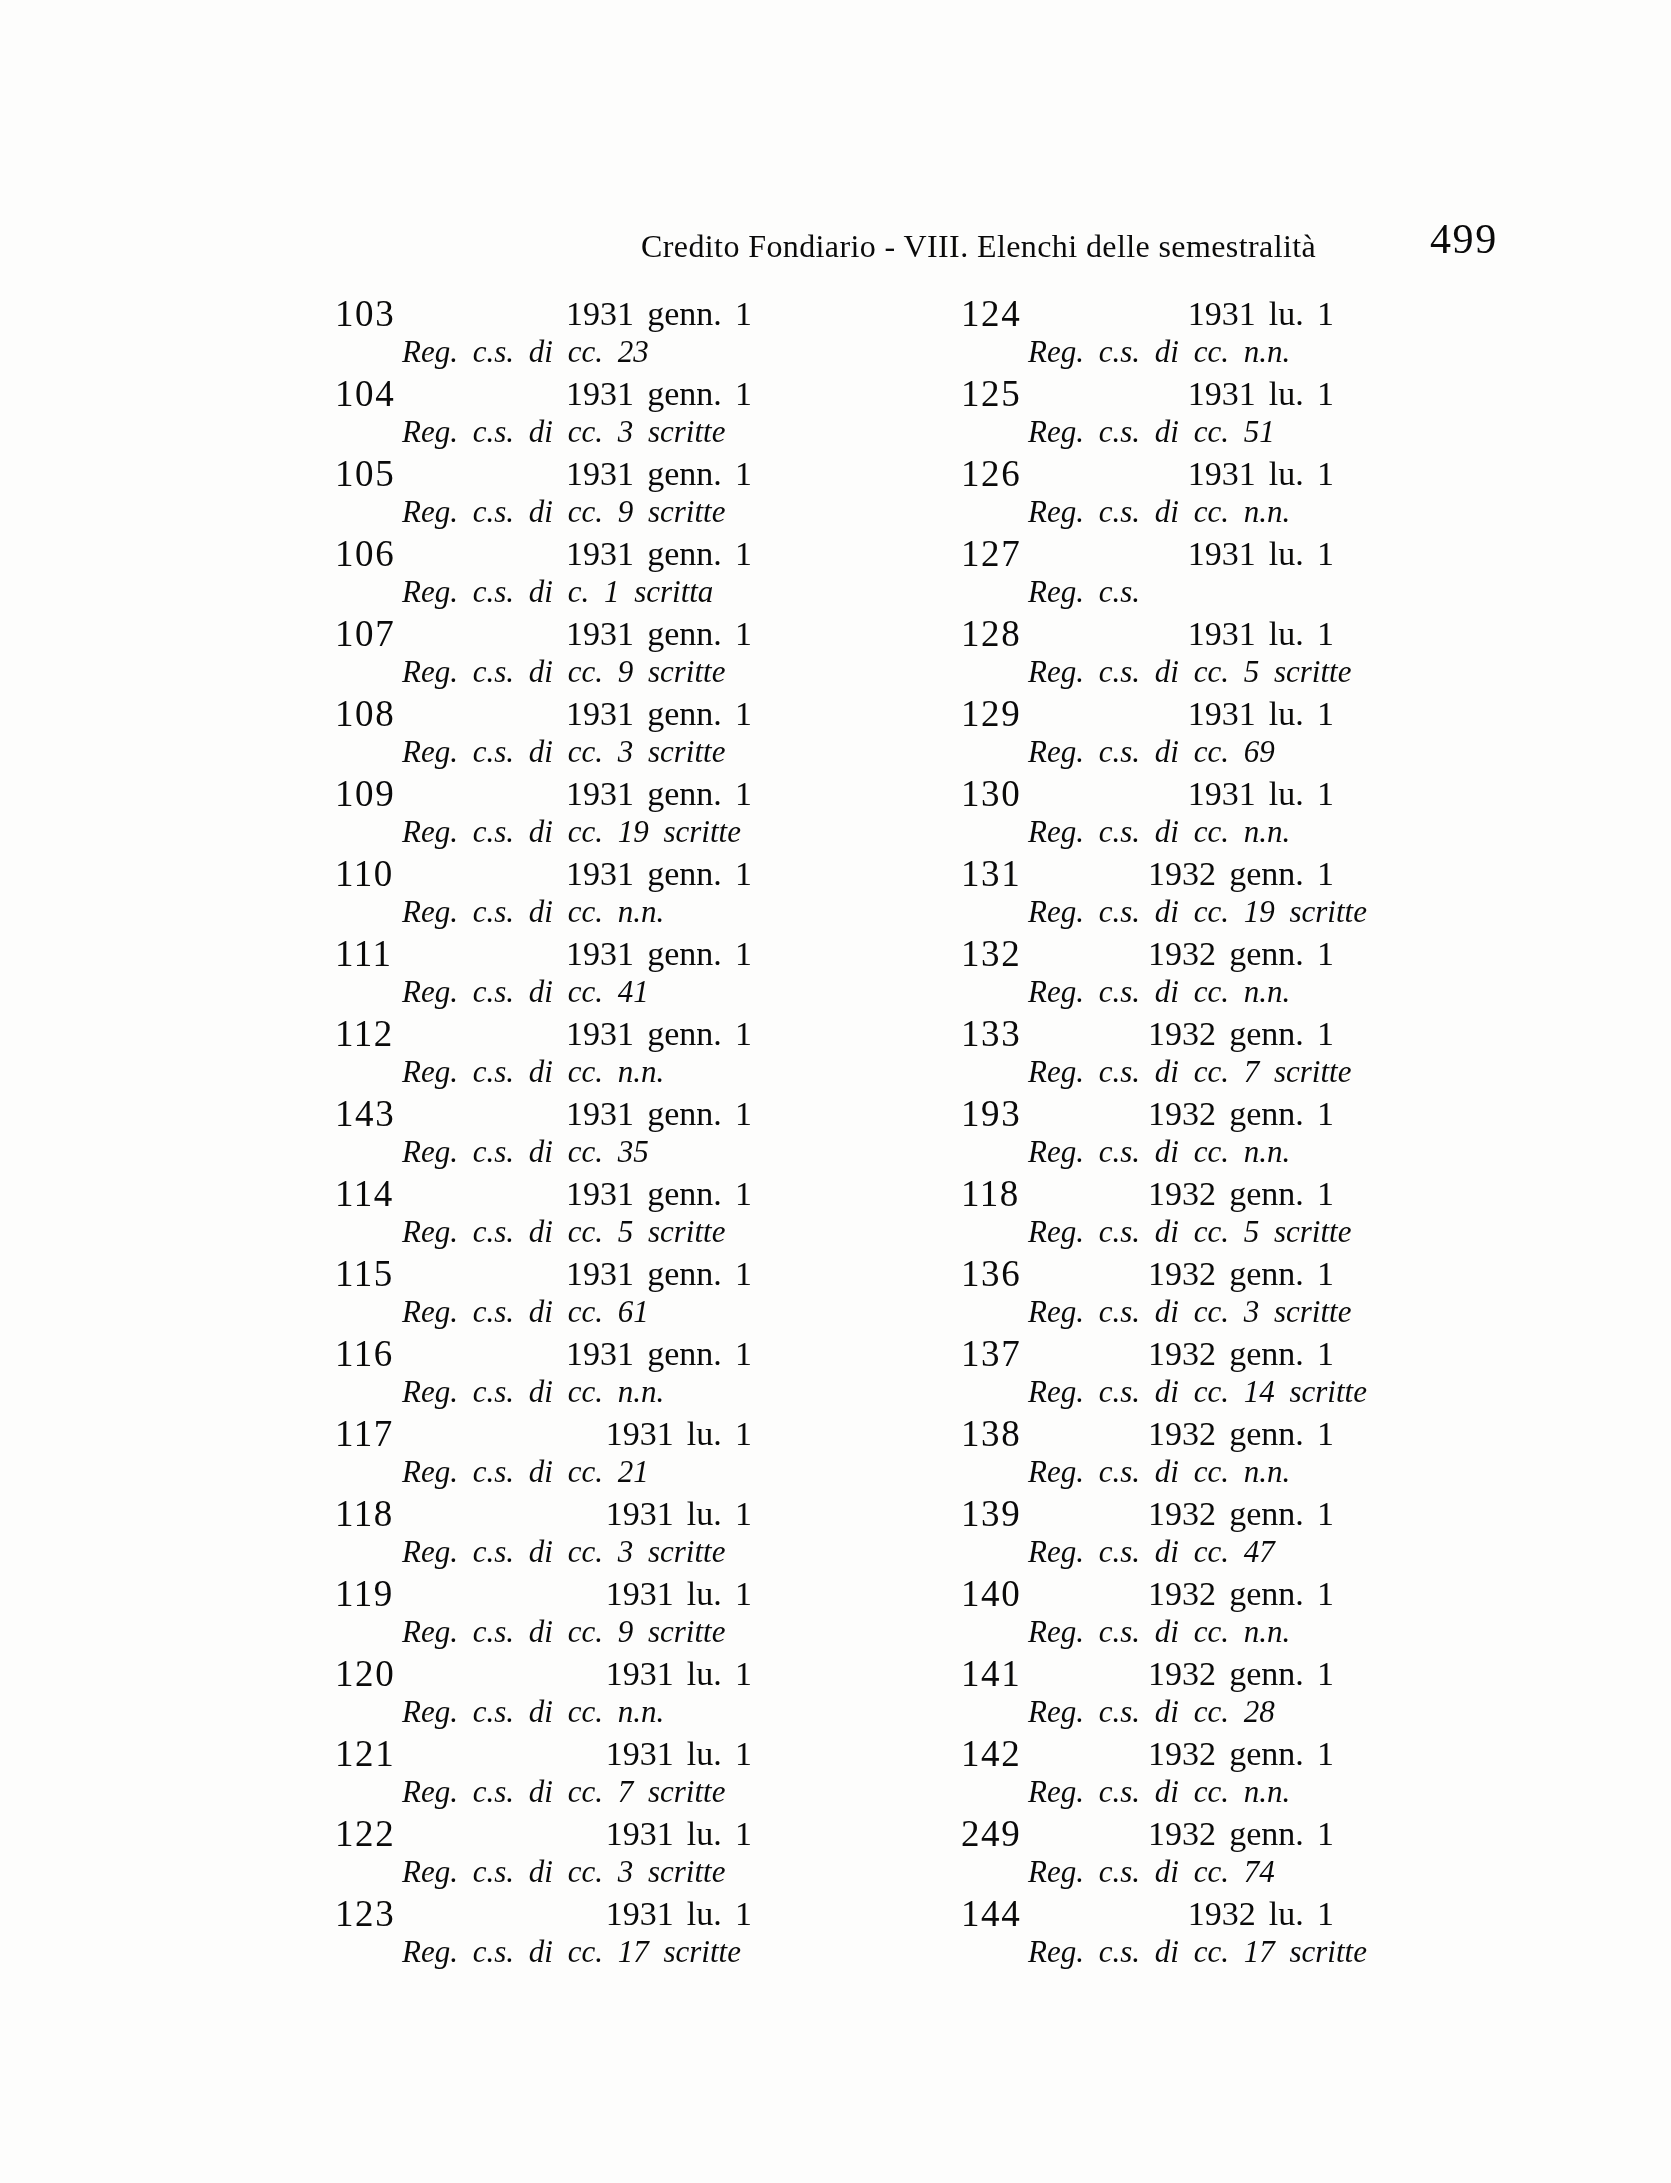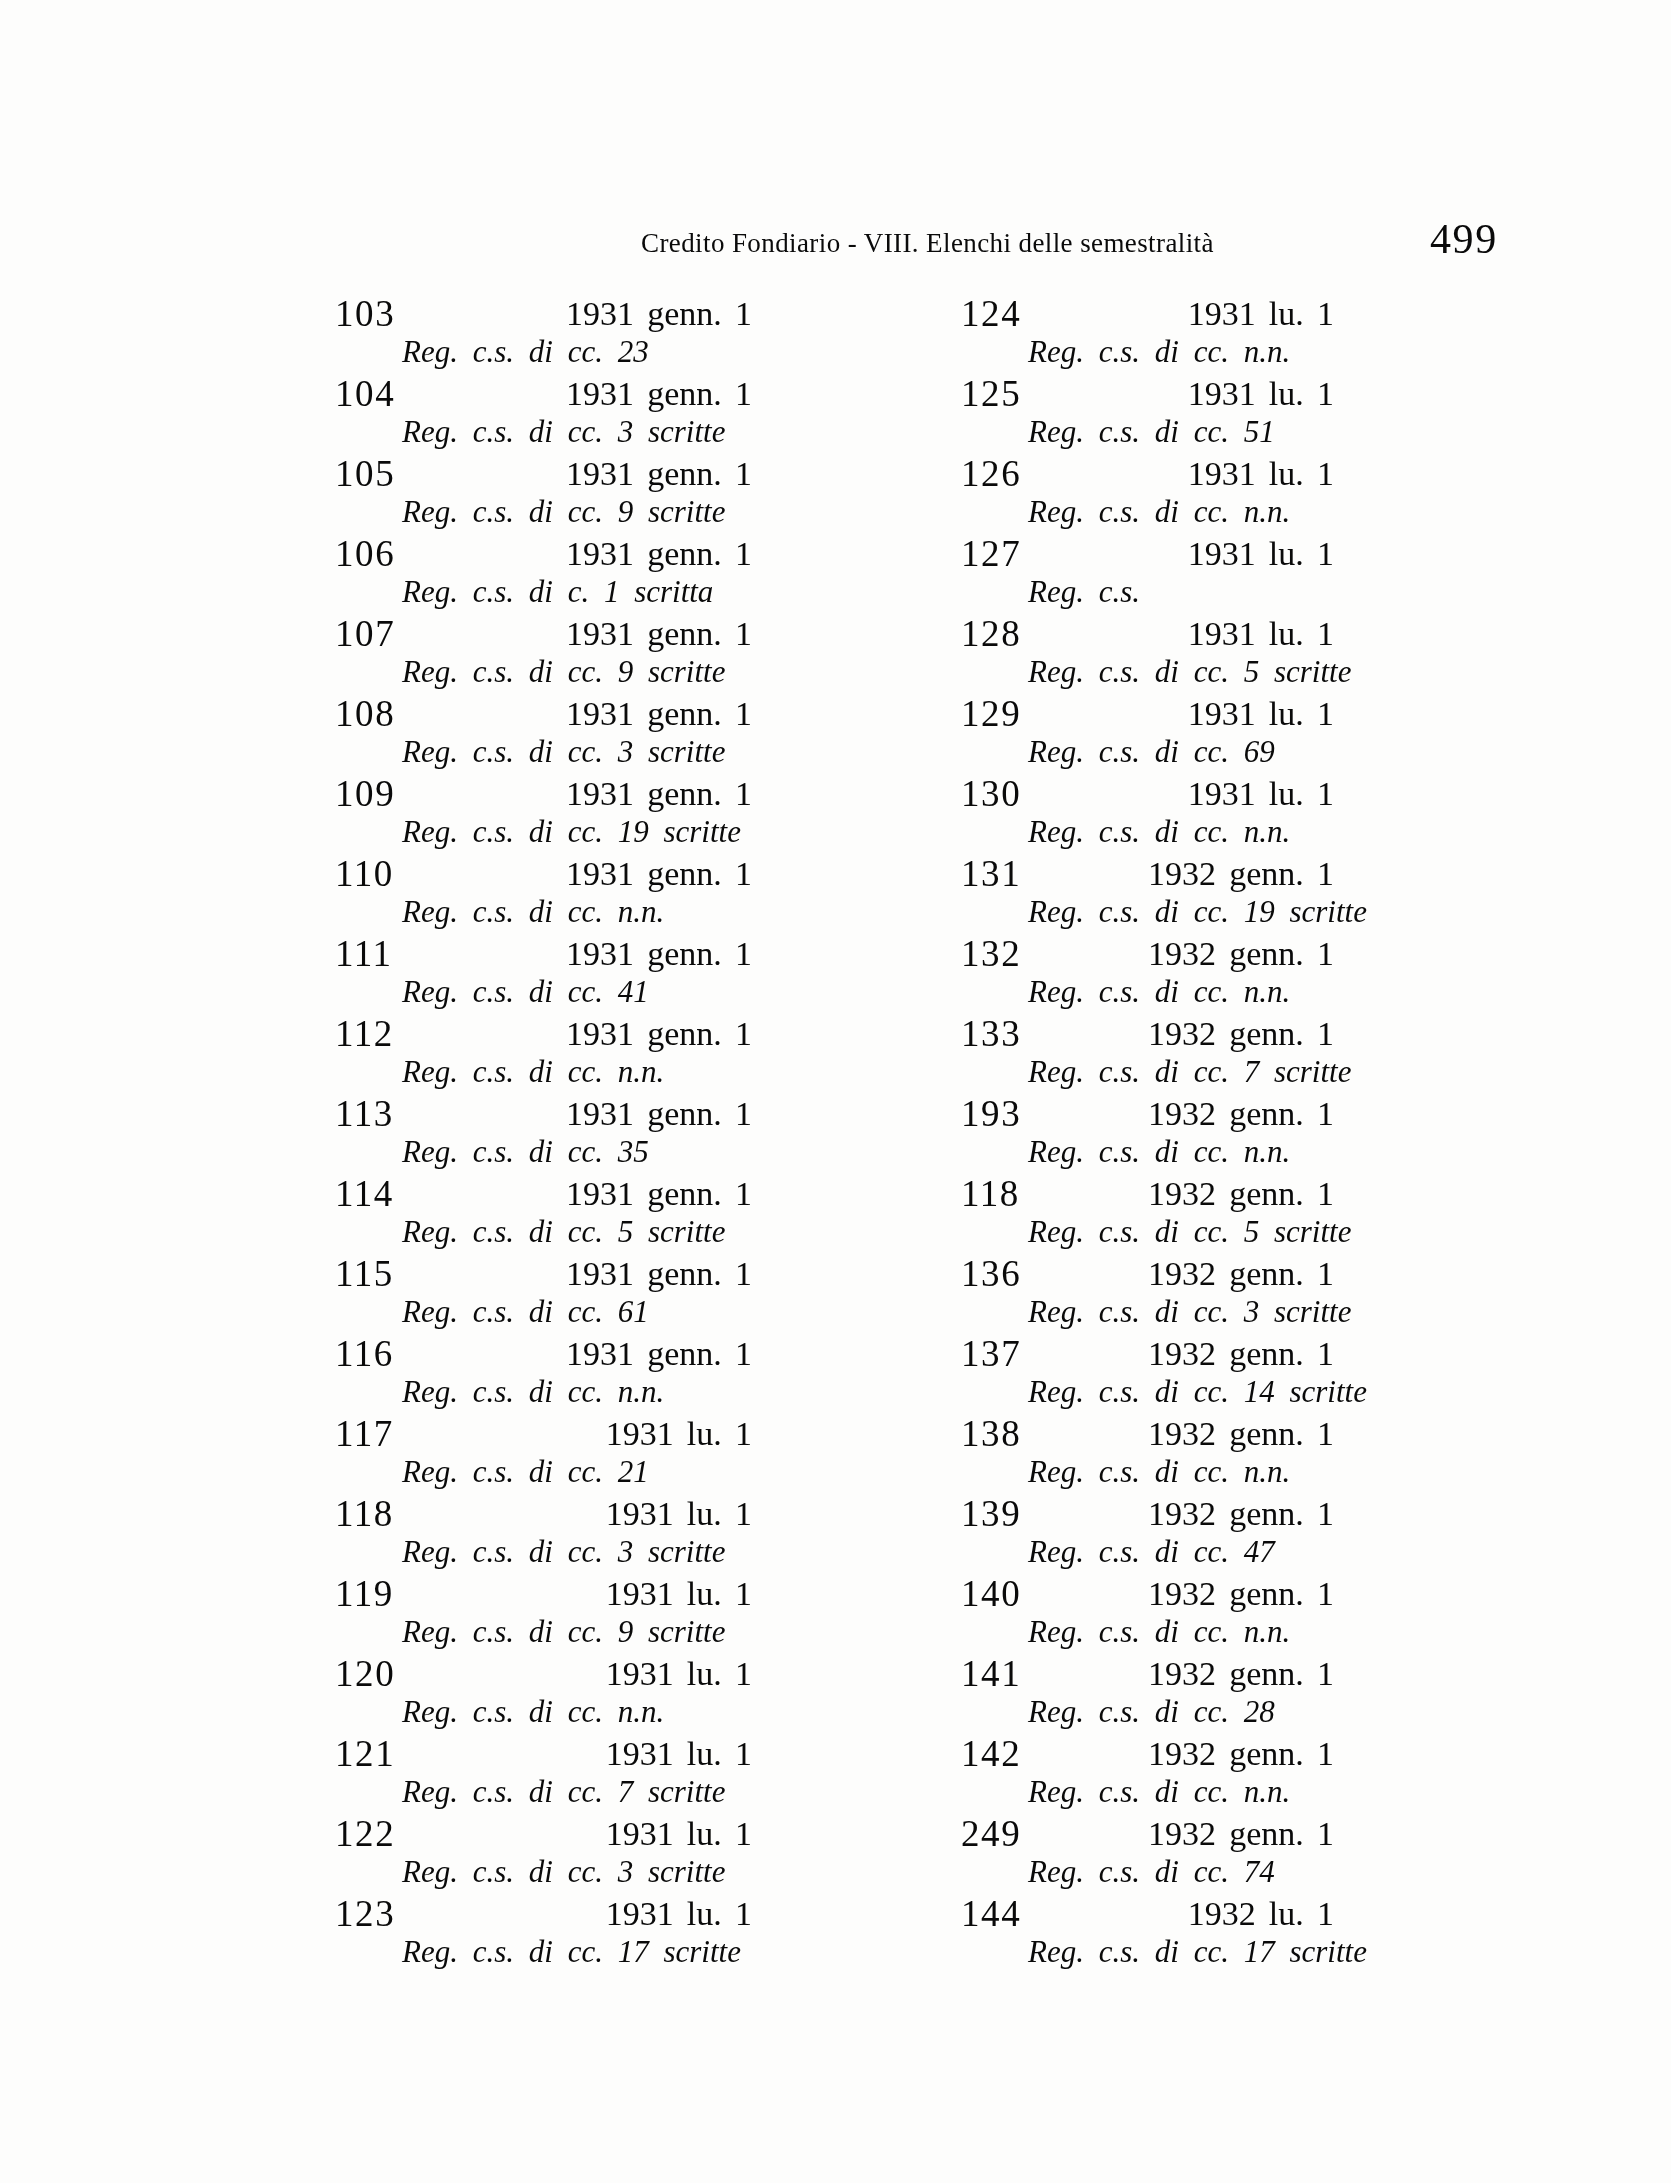--- a/index.html
+++ b/index.html
@@ -4,21 +4,21 @@
 <style>
   html,body{margin:0;padding:0;}
   body{
     width:1672px;height:2183px;
     background:#fdfdfc;color:#0a0a0a;
     font-family:"Liberation Serif","DejaVu Serif",serif;
     position:relative;overflow:hidden;
   }
   .running-title{
     position:absolute;left:641px;top:228px;
-    font-size:27px;letter-spacing:0.4px;white-space:nowrap;
+    font-size:32px;letter-spacing:0.4px;white-space:nowrap;
   }
   .page-number{
     position:absolute;left:1430px;top:215px;
     font-size:42px;font-weight:400;letter-spacing:1.6px;
   }
   .column{position:absolute;top:293px;}
   .column-left{left:335px;width:417px;}
   .column-right{left:961px;width:373px;}
   .entry{height:80px;}
   .entry-head{
@@ -118,21 +118,21 @@
       <div class="entry">
         <div class="entry-head">
           <span class="entry-num">112</span>
           <span class="entry-date">1931 genn. 1</span>
         </div>
         <div class="entry-reg">Reg. c.s. di cc. n.n.</div>
       </div>
 
       <div class="entry">
         <div class="entry-head">
-          <span class="entry-num">113</span>
+          <span class="entry-num">143</span>
           <span class="entry-date">1931 genn. 1</span>
         </div>
         <div class="entry-reg">Reg. c.s. di cc. 35</div>
       </div>
 
       <div class="entry">
         <div class="entry-head">
           <span class="entry-num">114</span>
           <span class="entry-date">1931 genn. 1</span>
         </div>

